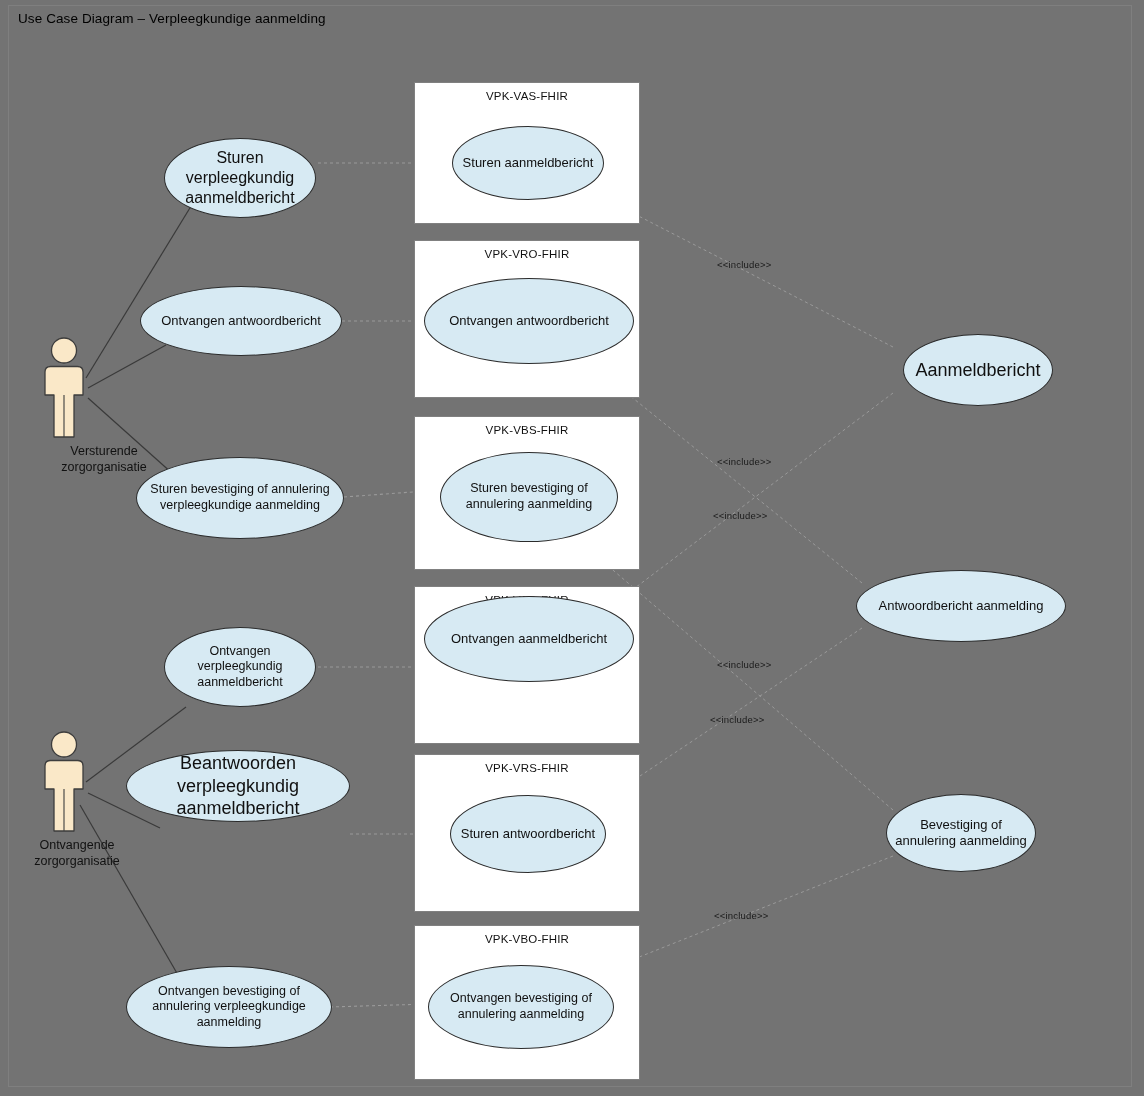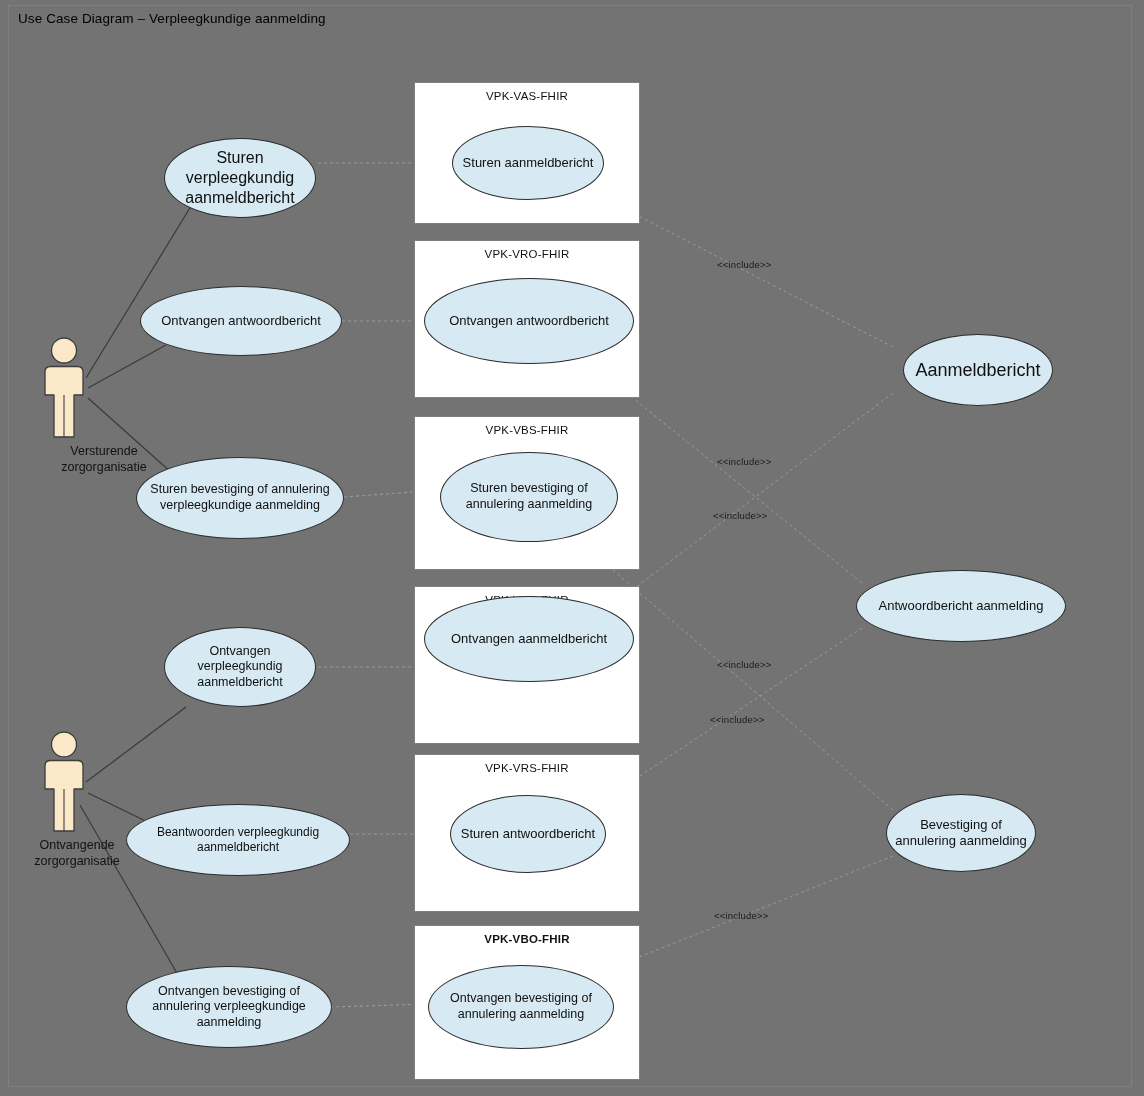--- a/index.html
+++ b/index.html
@@ -166,41 +166,41 @@
   </div>
   <div class="system-box" style="left:414px; top:416px; width:226px; height:154px;">
     <div class="system-box-label">VPK-VBS-FHIR</div>
   </div>
   <div class="system-box" style="left:414px; top:586px; width:226px; height:158px;">
     <div class="system-box-label">VPK-VAO-FHIR</div>
   </div>
   <div class="system-box" style="left:414px; top:754px; width:226px; height:158px;padding-left:16px;">
     <div class="system-box-label">VPK-VRS-FHIR</div>
   </div>
-  <div class="system-box" style="left:414px; top:925px; width:226px; height:155px;font-weight:bold;">
+  <div class="system-box" style="left:414px; top:925px; width:226px; height:155px;">
     <div class="system-box-label">VPK-VBO-FHIR</div>
   </div>
 
   <div class="usecase" style="left:164px; top:138px; width:152px; height:80px; font-size:16px;align-items:center;">
     <span>Sturen verpleegkundig aanmeldbericht</span>
   </div>
 
   <div class="usecase" style="left:140px; top:286px; width:202px; height:70px; font-size:13px;">
     <span>Ontvangen antwoordbericht</span>
   </div>
 
   <div class="usecase" style="left:136px; top:457px; width:208px; height:82px; font-size:12.5px;">
     <span>Sturen bevestiging of annulering verpleegkundige aanmelding</span>
   </div>
 
   <div class="usecase" style="left:164px; top:627px; width:152px; height:80px; font-size:12.5px;justify-content:flex-end;">
     <span>Ontvangen verpleegkundig aanmeldbericht</span>
   </div>
 
-  <div class="usecase" style="left:126px; top:804px; width:224px; height:72px; font-size:12px;">
+  <div class="usecase" style="left:126px; top:750px; width:224px; height:72px; font-size:18px;">
     <span>Beantwoorden verpleegkundig aanmeldbericht</span>
   </div>
 
   <div class="usecase" style="left:126px; top:966px; width:206px; height:82px; font-size:12.5px;">
     <span>Ontvangen bevestiging of annulering verpleegkundige aanmelding</span>
   </div>
 
   <div class="usecase" style="left:452px; top:126px; width:152px; height:74px; font-size:13px;">
     <span>Sturen aanmeldbericht</span>
   </div>

